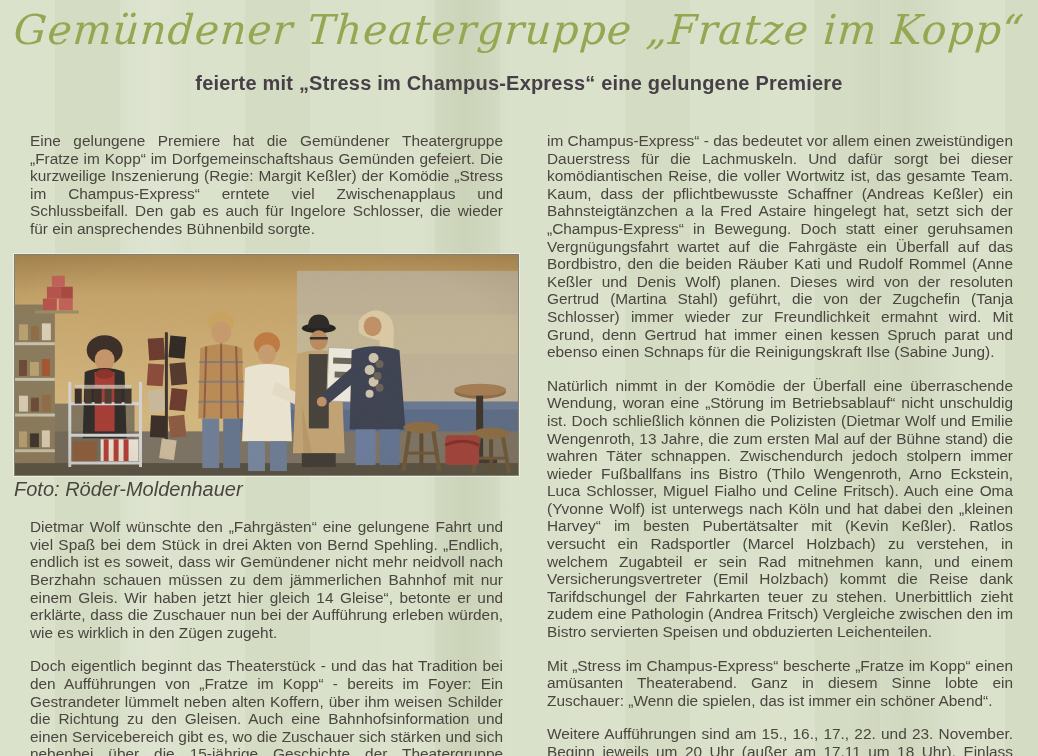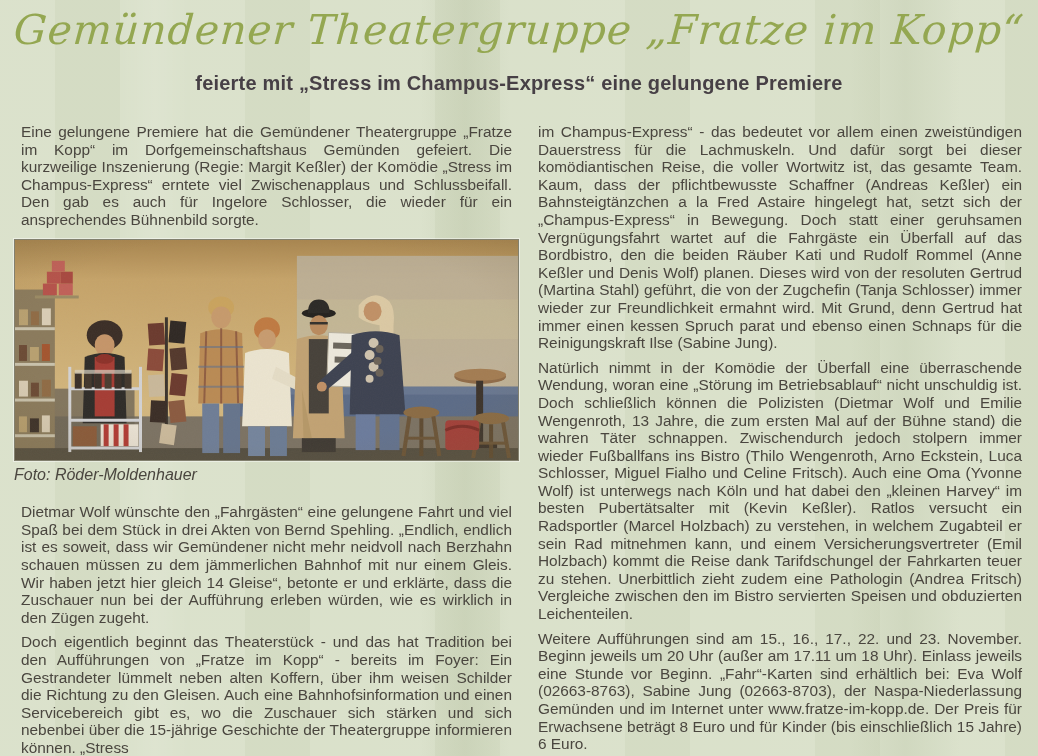--- a/index.html
+++ b/index.html
@@ -50,34 +50,34 @@
   }
 
   .columns{
     position:absolute;
     top:116px;left:14px;
     display:flex;gap:12px;
   }
   .col{color:var(--body-text);font-size:15.4px;line-height:17.6px;text-align:justify;hyphens:auto;-webkit-hyphens:auto;}
   .col-left{width:505px;}
   .col-right{width:498px;}
-  .col p{margin:7px;}
+  .col p{margin:16px;}
 
   figure.photo{
     margin:10px 0 0 0;
     width:505px;height:222px;
     border:1px solid #82806e;
     outline:1px solid rgba(255,255,255,0.45);
     background:#c9a96e;
   }
   figure.photo svg{display:block;width:100%;height:100%;}
   .caption{
     margin-top:5px;
     font-style:italic;
-    font-size:16px;
+    font-size:20px;
     text-align:left;
   }
   .para-after-photo{margin-top:20px !important;}
 </style>
 </head>
 <body>
 
 <div class="page">
   <div class="streak s1"></div>
   <div class="streak s2"></div>
@@ -298,18 +298,19 @@
 
       <figcaption class="caption">Foto: Röder-Moldenhauer</figcaption>
 
       <p class="para-after-photo">Dietmar Wolf wünschte den „Fahrgästen“ eine gelungene Fahrt und viel Spaß bei dem Stück in drei Akten von Bernd Spehling. „Endlich, endlich ist es soweit, dass wir Gemündener nicht mehr neidvoll nach Berzhahn schauen müssen zu dem jämmerlichen Bahnhof mit nur einem Gleis. Wir haben jetzt hier gleich 14 Gleise“, betonte er und erklärte, dass die Zuschauer nun bei der Aufführung erleben würden, wie es wirklich in den Zügen zugeht.</p>
       <p>Doch eigentlich beginnt das Theaterstück - und das hat Tradition bei den Aufführungen von „Fratze im Kopp“ - bereits im Foyer: Ein Gestrandeter lümmelt neben alten Koffern, über ihm weisen Schilder die Richtung zu den Gleisen. Auch eine Bahnhofsinformation und einen Servicebereich gibt es, wo die Zuschauer sich stärken und sich nebenbei über die 15-jährige Geschichte der Theatergruppe informieren können. „Stress</p>
     </div>
 
     <div class="col col-right">
       <p>im Champus-Express“ - das bedeutet vor allem einen zweistündigen Dauerstress für die Lachmuskeln. Und dafür sorgt bei dieser komödiantischen Reise, die voller Wortwitz ist, das gesamte Team. Kaum, dass der pflichtbewusste Schaffner (Andreas Keßler) ein Bahnsteigtänzchen a la Fred Astaire hingelegt hat, setzt sich der „Champus-Express“ in Bewegung. Doch statt einer geruhsamen Vergnügungsfahrt wartet auf die Fahrgäste ein Überfall auf das Bordbistro, den die beiden Räuber Kati und Rudolf Rommel (Anne Keßler und Denis Wolf) planen. Dieses wird von der resoluten Gertrud (Martina Stahl) geführt, die von der Zugchefin (Tanja Schlosser) immer wieder zur Freundlichkeit ermahnt wird. Mit Grund, denn Gertrud hat immer einen kessen Spruch parat und ebenso einen Schnaps für die Reinigungskraft Ilse (Sabine Jung).</p>
       <p>Natürlich nimmt in der Komödie der Überfall eine überraschende Wendung, woran eine „Störung im Betriebsablauf“ nicht unschuldig ist. Doch schließlich können die Polizisten (Dietmar Wolf und Emilie Wengenroth, 13 Jahre, die zum ersten Mal auf der Bühne stand) die wahren Täter schnappen. Zwischendurch jedoch stolpern immer wieder Fußballfans ins Bistro (Thilo Wengenroth, Arno Eckstein, Luca Schlosser, Miguel Fialho und Celine Fritsch). Auch eine Oma (Yvonne Wolf) ist unterwegs nach Köln und hat dabei den „kleinen Harvey“ im besten Pubertätsalter mit (Kevin Keßler). Ratlos versucht ein Radsportler (Marcel Holzbach) zu verstehen, in welchem Zugabteil er sein Rad mitnehmen kann, und einem Versicherungsvertreter (Emil Holzbach) kommt die Reise dank Tarifdschungel der Fahrkarten teuer zu stehen. Unerbittlich zieht zudem eine Pathologin (Andrea Fritsch) Vergleiche zwischen den im Bistro servierten Speisen und obduzierten Leichenteilen.</p>
+      <p>Mit „Stress im Champus-Express“ bescherte „Fratze im Kopp“ einen amüsanten Theaterabend. Ganz in diesem Sinne lobte ein Zuschauer: „Wenn die spielen, das ist immer ein schöner Abend“.</p>
       <p>Weitere Aufführungen sind am 15., 16., 17., 22. und 23. November. Beginn jeweils um 20 Uhr (außer am 17.11 um 18 Uhr). Einlass jeweils eine Stunde vor Beginn. „Fahr“-Karten sind erhältlich bei: Eva Wolf (02663-8763), Sabine Jung (02663-8703), der Naspa-Niederlassung Gemünden und im Internet unter www.fratze-im-kopp.de. Der Preis für Erwachsene beträgt 8 Euro und für Kinder (bis einschließlich 15 Jahre) 6 Euro.</p>
 
     </div>
 
   </div>
 </div>
 
 </body></html>

